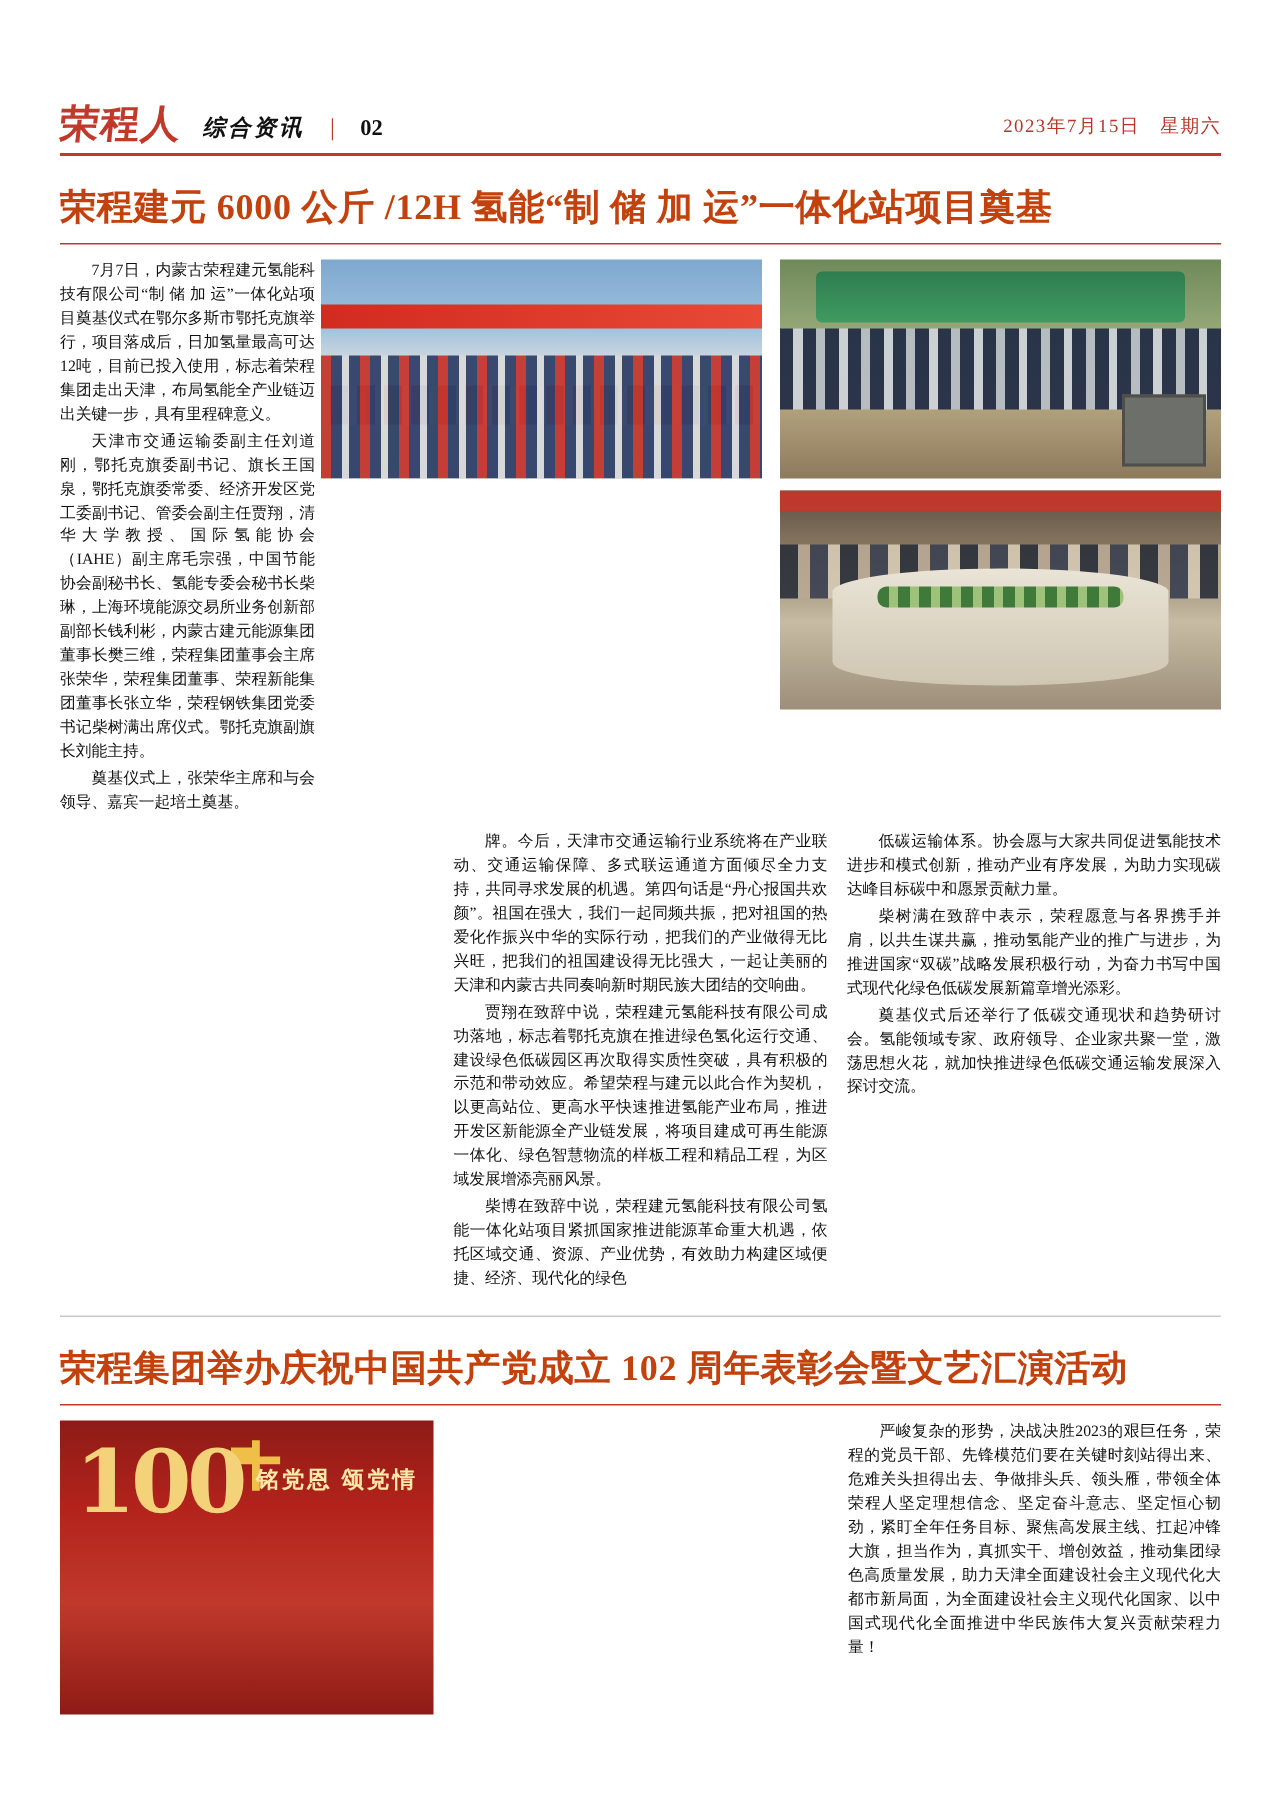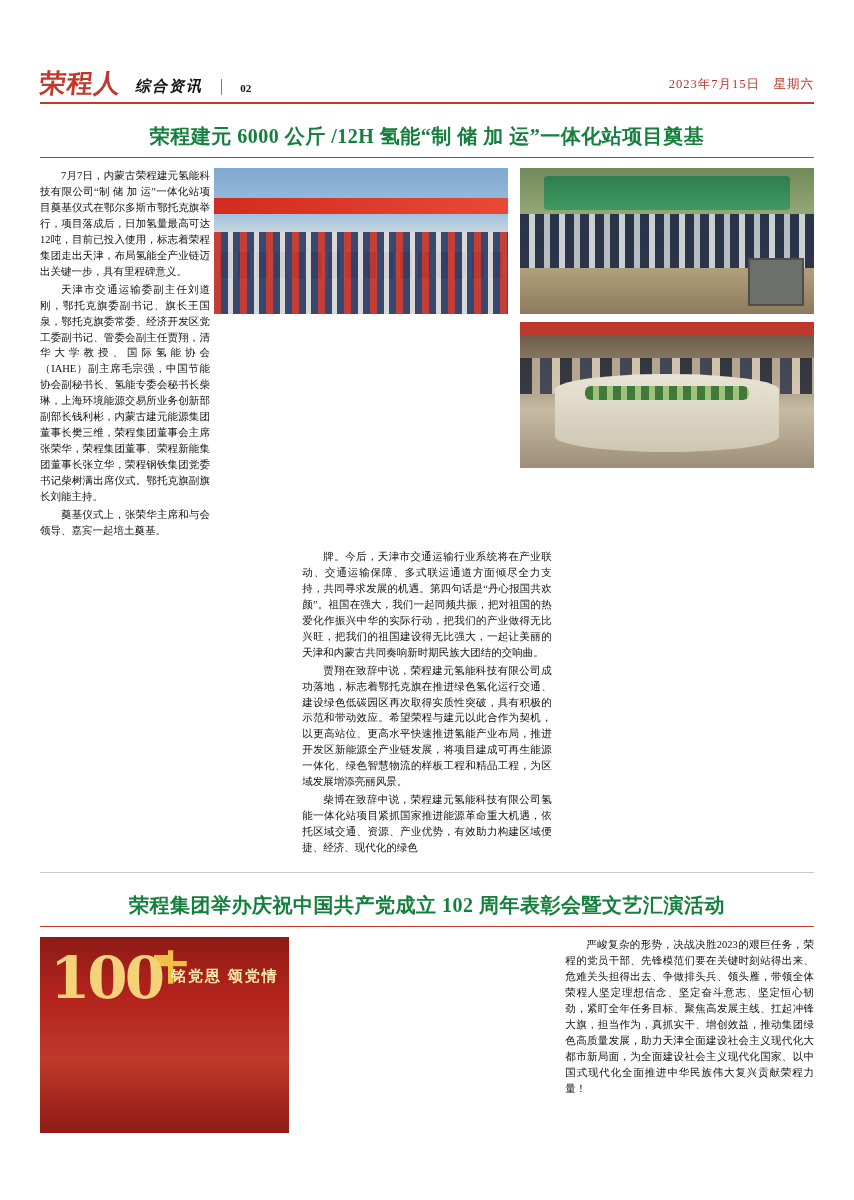--- a/index.html
+++ b/index.html
@@ -54,40 +54,39 @@
     padding-bottom: 2px;
     font-style: italic;
   }
   .section-divider {
     color: #c0392b;
     font-size: 16px;
     line-height: 1;
     padding: 0 3px 2px 3px;
   }
   .page-num {
-    font-size: 11px;
+    font-size: 15px;
     font-weight: bold;
     color: #111;
     line-height: 1;
     padding-bottom: 2px;
   }
   .masthead-date {
     font-size: 12.5px;
     color: #b8352a;
     letter-spacing: 1px;
     padding-bottom: 3px;
     margin-top: 40px;
   }
 
   
   .headline {
-    text-align: center;
-    font-size: 20px;
+    font-size: 24px;
     font-weight: bold;
-    color: #15803d;
+    color: #c2410c;
     letter-spacing: 0.5px;
     margin: 20px 0 8px 0;
     line-height: 1.25;
   }
   .rule-red {
     border: 0;
     border-top: 1.5px solid #c0392b;
     margin: 6px 0 10px 0;
   }
   .rule-thin {
@@ -287,20 +286,25 @@
     </div>
   </div>
 
   <div class="cols-3">
     <div></div>
     <div class="col-text">
       <p>牌。今后，天津市交通运输行业系统将在产业联动、交通运输保障、多式联运通道方面倾尽全力支持，共同寻求发展的机遇。第四句话是“丹心报国共欢颜”。祖国在强大，我们一起同频共振，把对祖国的热爱化作振兴中华的实际行动，把我们的产业做得无比兴旺，把我们的祖国建设得无比强大，一起让美丽的天津和内蒙古共同奏响新时期民族大团结的交响曲。</p>
       <p>贾翔在致辞中说，荣程建元氢能科技有限公司成功落地，标志着鄂托克旗在推进绿色氢化运行交通、建设绿色低碳园区再次取得实质性突破，具有积极的示范和带动效应。希望荣程与建元以此合作为契机，以更高站位、更高水平快速推进氢能产业布局，推进开发区新能源全产业链发展，将项目建成可再生能源一体化、绿色智慧物流的样板工程和精品工程，为区域发展增添亮丽风景。</p>
       <p>柴博在致辞中说，荣程建元氢能科技有限公司氢能一体化站项目紧抓国家推进能源革命重大机遇，依托区域交通、资源、产业优势，有效助力构建区域便捷、经济、现代化的绿色</p>
     </div>
+    <div class="col-text">
+      <p>低碳运输体系。协会愿与大家共同促进氢能技术进步和模式创新，推动产业有序发展，为助力实现碳达峰目标碳中和愿景贡献力量。</p>
+      <p>柴树满在致辞中表示，荣程愿意与各界携手并肩，以共生谋共赢，推动氢能产业的推广与进步，为推进国家“双碳”战略发展积极行动，为奋力书写中国式现代化绿色低碳发展新篇章增光添彩。</p>
+      <p>奠基仪式后还举行了低碳交通现状和趋势研讨会。氢能领域专家、政府领导、企业家共聚一堂，激荡思想火花，就加快推进绿色低碳交通运输发展深入探讨交流。</p>
+    </div>
   </div>
 
   <hr class="rule-thin">
 
   <h1 class="headline">荣程集团举办庆祝中国共产党成立 102 周年表彰会暨文艺汇演活动</h1>
   <hr class="rule-red">
 
   <div class="art2">
     <div>
       <div class="photo ph-party">

